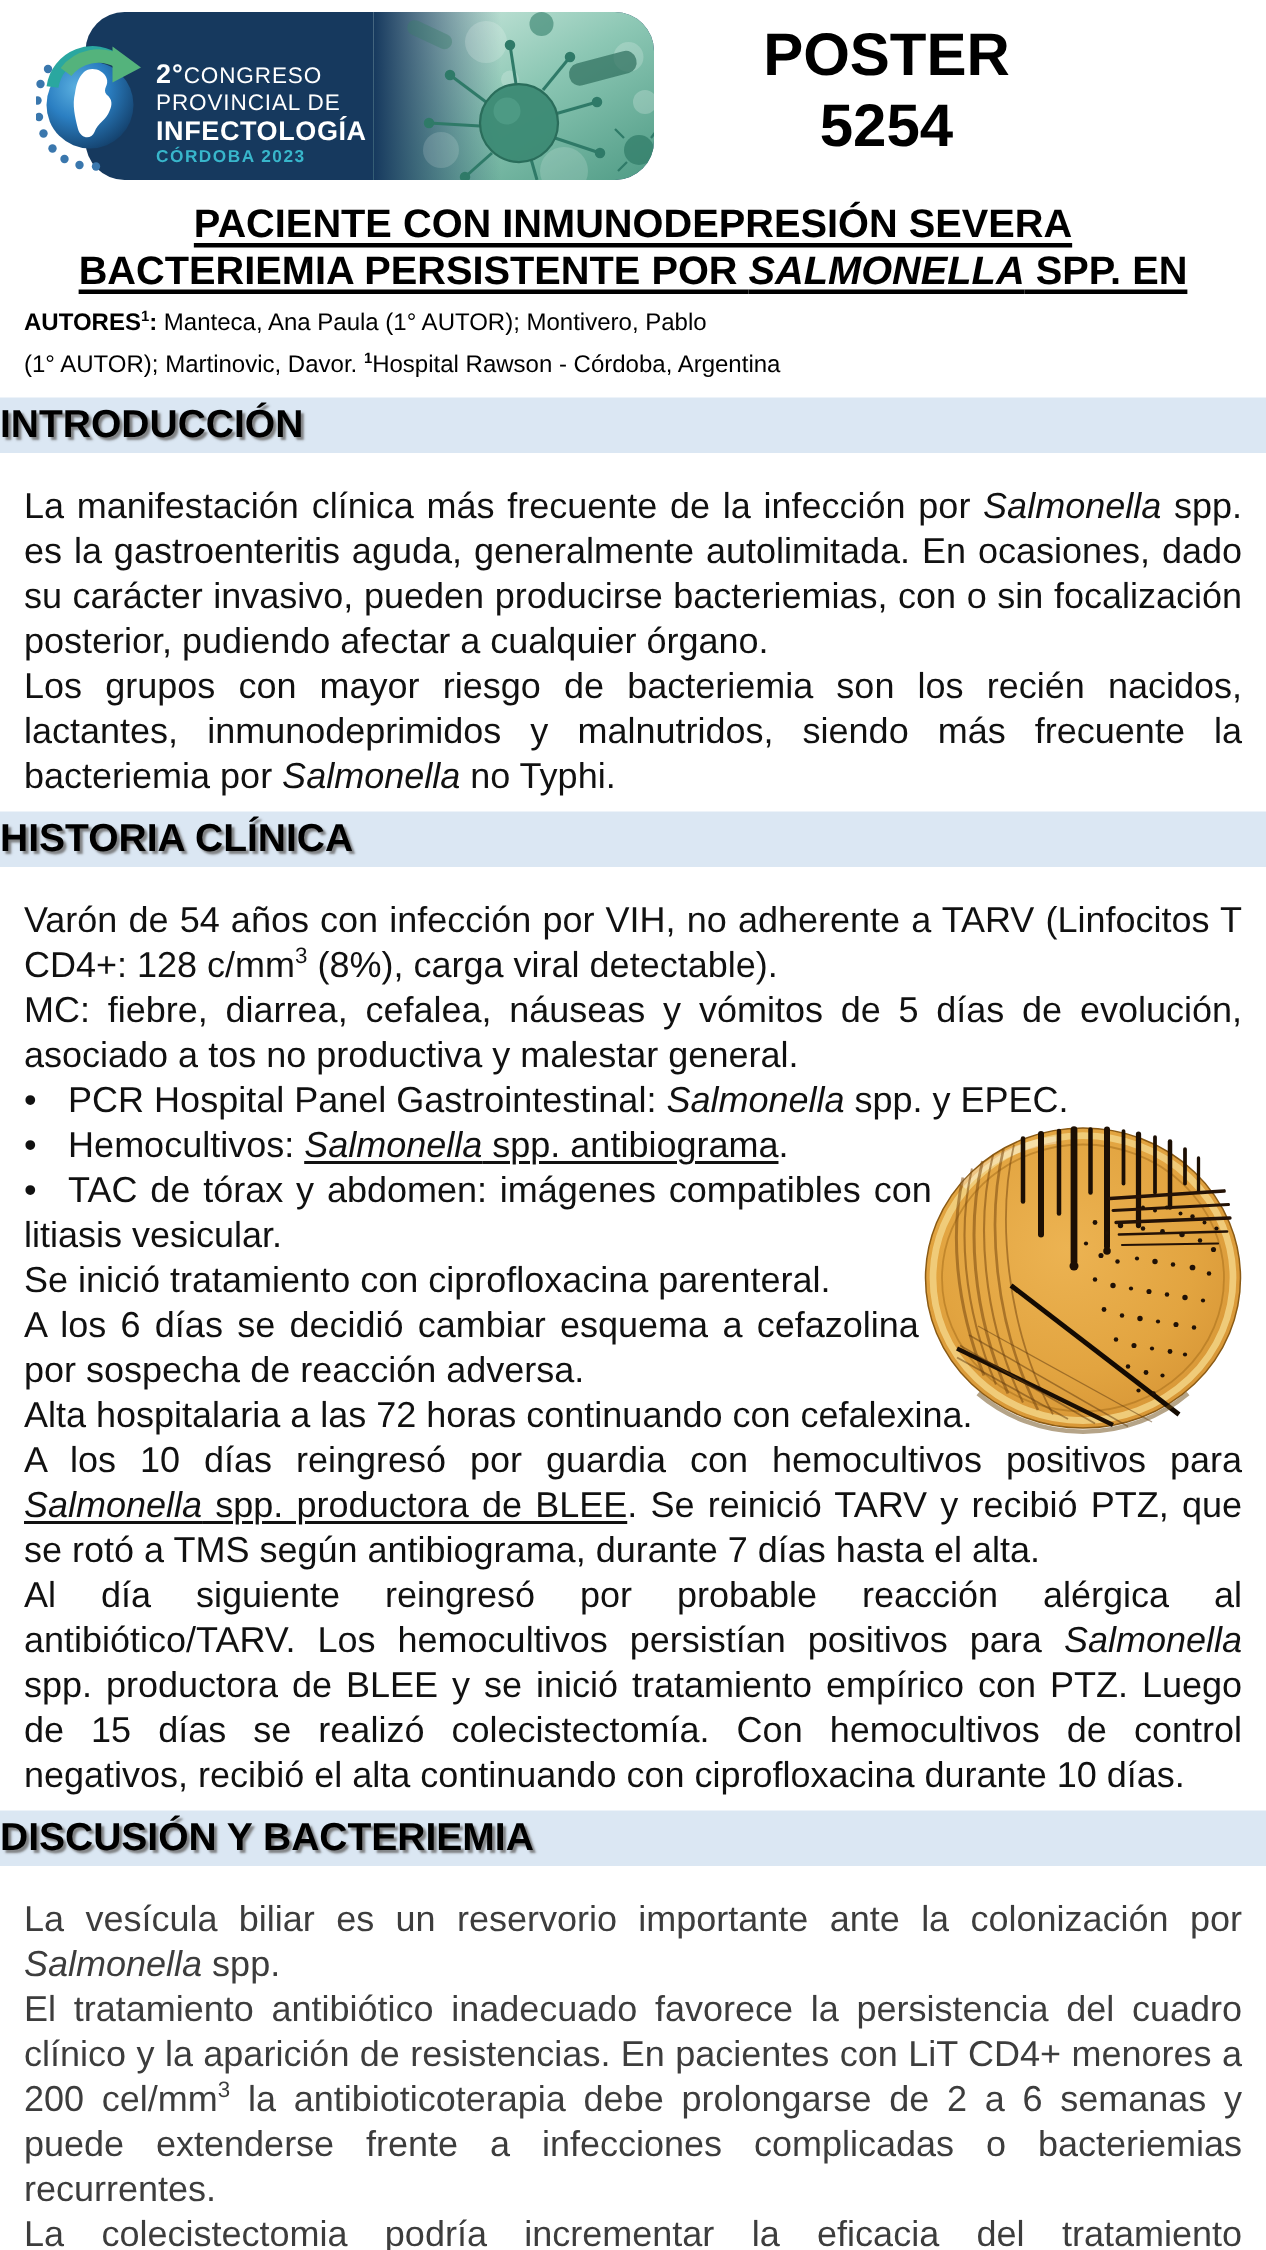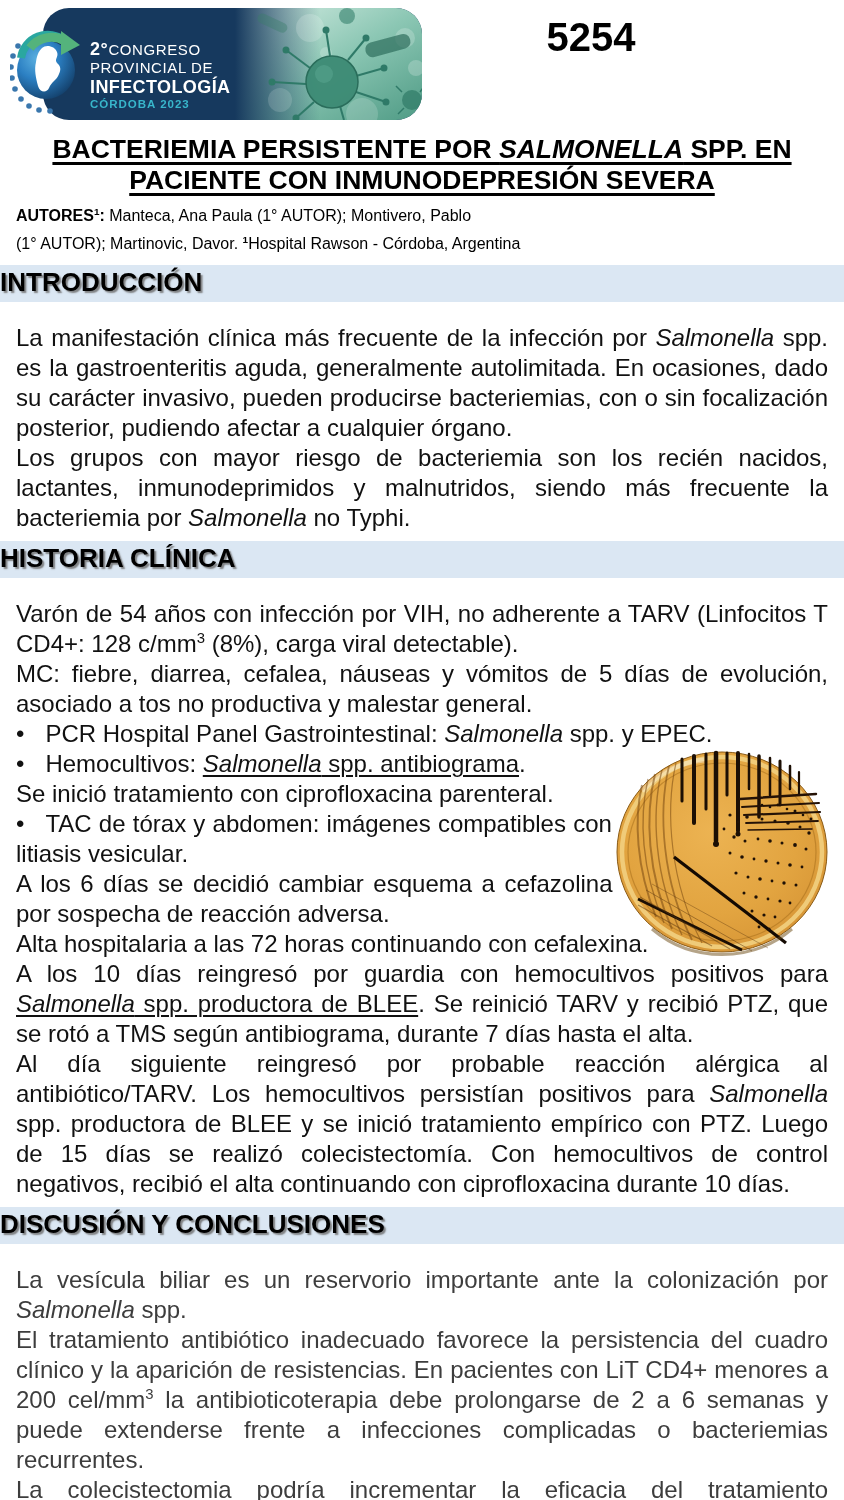--- a/index.html
+++ b/index.html
@@ -1,19 +1,19 @@
 <!DOCTYPE html>
 <html style="--page-bg: #ffffff; --text-color: #111111; --discussion-text-color: #3d3d3d; --band-bg: #dbe7f3; --band-text: #000000; --banner-navy: #16395e; --logo-teal: #38b6cb; --arrow-green: #54b37c; --icon-blue: #2b7fc2; --microbe-teal: #4f9b85; --agar-amber: #e2a440; --agar-rim-gold: #f0cd7c; --streak-dark: #1c0f04;"><head>
 <meta charset="utf-8">
 <style>
   html,body{margin:0;padding:0}
   .page{width:844px;height:1500px;background:var(--page-bg,#fff);font-family:"Liberation Sans",sans-serif;
         color:var(--text-color,#111);position:relative;overflow:hidden}
   header{position:relative;height:120px}
-  .logo{position:absolute;left:10px;top:8px;width:412px;height:84px}
+  .logo{position:absolute;left:24px;top:8px;width:412px;height:84px}
   .poster-id{position:absolute;left:436px;top:14px;width:310px;text-align:center;
              font-weight:bold;font-size:40px;line-height:47px;color:#000}
   h1.title{margin:14px 16px 0;text-align:center;font-size:26.5px;line-height:31px;font-weight:bold;color:#000}
   .title-line{text-decoration:underline;text-decoration-thickness:2.5px;text-underline-offset:4px}
   .authors{margin:6px 16px 0;font-size:16px;line-height:27.5px;color:#000}
   .band{margin-top:8px;background:var(--band-bg,#dbe7f3);text-align:left;font-size:26px;font-weight:bold;
         color:var(--band-text,#000);padding:2px 0 4px;text-shadow:2px 2px 1.5px rgba(110,110,110,.85)}
   .content{padding:21px 16px 0;font-size:24px;line-height:30px;text-align:justify}
   .content p{margin:0}
   .discusion{color:var(--discussion-text-color,#3d3d3d)}
@@ -120,27 +120,28 @@
         </g>
         <g fill="#ffffff">
           <text x="80" y="47" font-size="15" letter-spacing="0.6"><tspan font-weight="bold" font-size="18">2°</tspan><tspan>CONGRESO</tspan></text>
           <text x="80" y="65" font-size="15" letter-spacing="0.6">PROVINCIAL DE</text>
           <text x="80" y="85" font-size="18" font-weight="bold" letter-spacing="0.4">INFECTOLOGÍA</text>
           <text x="80" y="100" font-size="11.5" font-weight="bold" letter-spacing="1" fill="var(--logo-teal,#38b6cb)">CÓRDOBA 2023</text>
         </g>
       </svg>
     </div>
     <div class="poster-id">
+      <div>POSTER</div>
       <div>5254</div>
     </div>
   </header>
 
   <h1 class="title">
+    <div class="title-line"><span>PACIENTE CON INMUNODEPRESIÓN SEVERA</span></div>
     <div class="title-line"><span>BACTERIEMIA PERSISTENTE POR </span><span class="f-i">SALMONELLA</span><span> SPP. EN</span></div>
-    <div class="title-line"><span>PACIENTE CON INMUNODEPRESIÓN SEVERA</span></div>
   </h1>
 
   <div class="authors">
     <div><span class="f-b">AUTORES</span><span class="f-b f-p">1</span><span class="f-b">: </span><span>Manteca, Ana Paula (1° AUTOR); Montivero, Pablo</span></div>
     <div><span>(1° AUTOR); Martinovic, Davor. </span><span class="f-b f-p">1</span><span>Hospital Rawson - Córdoba, Argentina</span></div>
   </div>
 
   <div class="band">
     <span>INTRODUCCIÓN</span>
   </div>
@@ -256,30 +257,30 @@
           <circle cx="175" cy="60" r="1.3"></circle>
             <circle cx="183" cy="62" r="1.5"></circle>
             <circle cx="191" cy="66" r="1.3"></circle>
           <circle cx="199" cy="70" r="1.4"></circle>
         </g>
         <path d="M40,180 A105,100 0 0 0 180,180" fill="none" stroke="#6b4a12" stroke-width="3" opacity="0.5"></path>
       </svg>
     </figure>
 
     <p><span class="f-m">•</span><span>Hemocultivos: </span><span class="f-i f-u">Salmonella</span><span class="f-u"> spp. antibiograma</span><span>.</span></p>
+    <p><span class="f-m">•</span><span>TAC de tórax y abdomen: imágenes compatibles con litiasis vesicular.</span></p>
     <p><span>Se inició tratamiento con ciprofloxacina parenteral.</span></p>
-    <p><span class="f-m">•</span><span>TAC de tórax y abdomen: imágenes compatibles con litiasis vesicular.</span></p>
     <p><span>A los 6 días se decidió cambiar esquema a cefazolina por sospecha de reacción adversa.</span></p>
     <p><span>Alta hospitalaria a las 72 horas continuando con cefalexina.</span></p>
     <p><span>A los 10 días reingresó por guardia con hemocultivos positivos para </span><span class="f-i f-u">Salmonella</span><span class="f-u"> spp. productora de BLEE</span><span>. Se reinició TARV y recibió PTZ, que se rotó a TMS según antibiograma, durante 7 días hasta el alta.</span></p>
     <p><span>Al día siguiente reingresó por probable reacción alérgica al antibiótico/TARV. Los hemocultivos persistían positivos para </span><span class="f-i">Salmonella</span><span> spp. productora de BLEE y se inició tratamiento empírico con PTZ. Luego de 15 días se realizó colecistectomía. Con hemocultivos de control negativos, recibió el alta continuando con ciprofloxacina durante 10 días.</span></p>
   </div>
 
   <div class="band">
-    <span>DISCUSIÓN Y CONCLUSIONES</span>
+    <span>DISCUSIÓN Y BACTERIEMIA</span>
   </div>
   <div class="content discusion">
     <p><span>La vesícula biliar es un reservorio importante ante la colonización por </span><span class="f-i">Salmonella</span><span> spp.</span></p>
     <p><span>El tratamiento antibiótico inadecuado favorece la persistencia del cuadro clínico y la aparición de resistencias. En pacientes con LiT CD4+ menores a 200 cel/mm</span><span class="f-p">3</span><span> la antibioticoterapia debe prolongarse de 2 a 6 semanas y puede extenderse frente a infecciones complicadas o bacteriemias recurrentes.</span></p>
     <p><span>La colecistectomia podría incrementar la eficacia del tratamiento antimicrobiano en casos como este.</span></p>
   </div>
 
 </div>
 
 </body></html>

